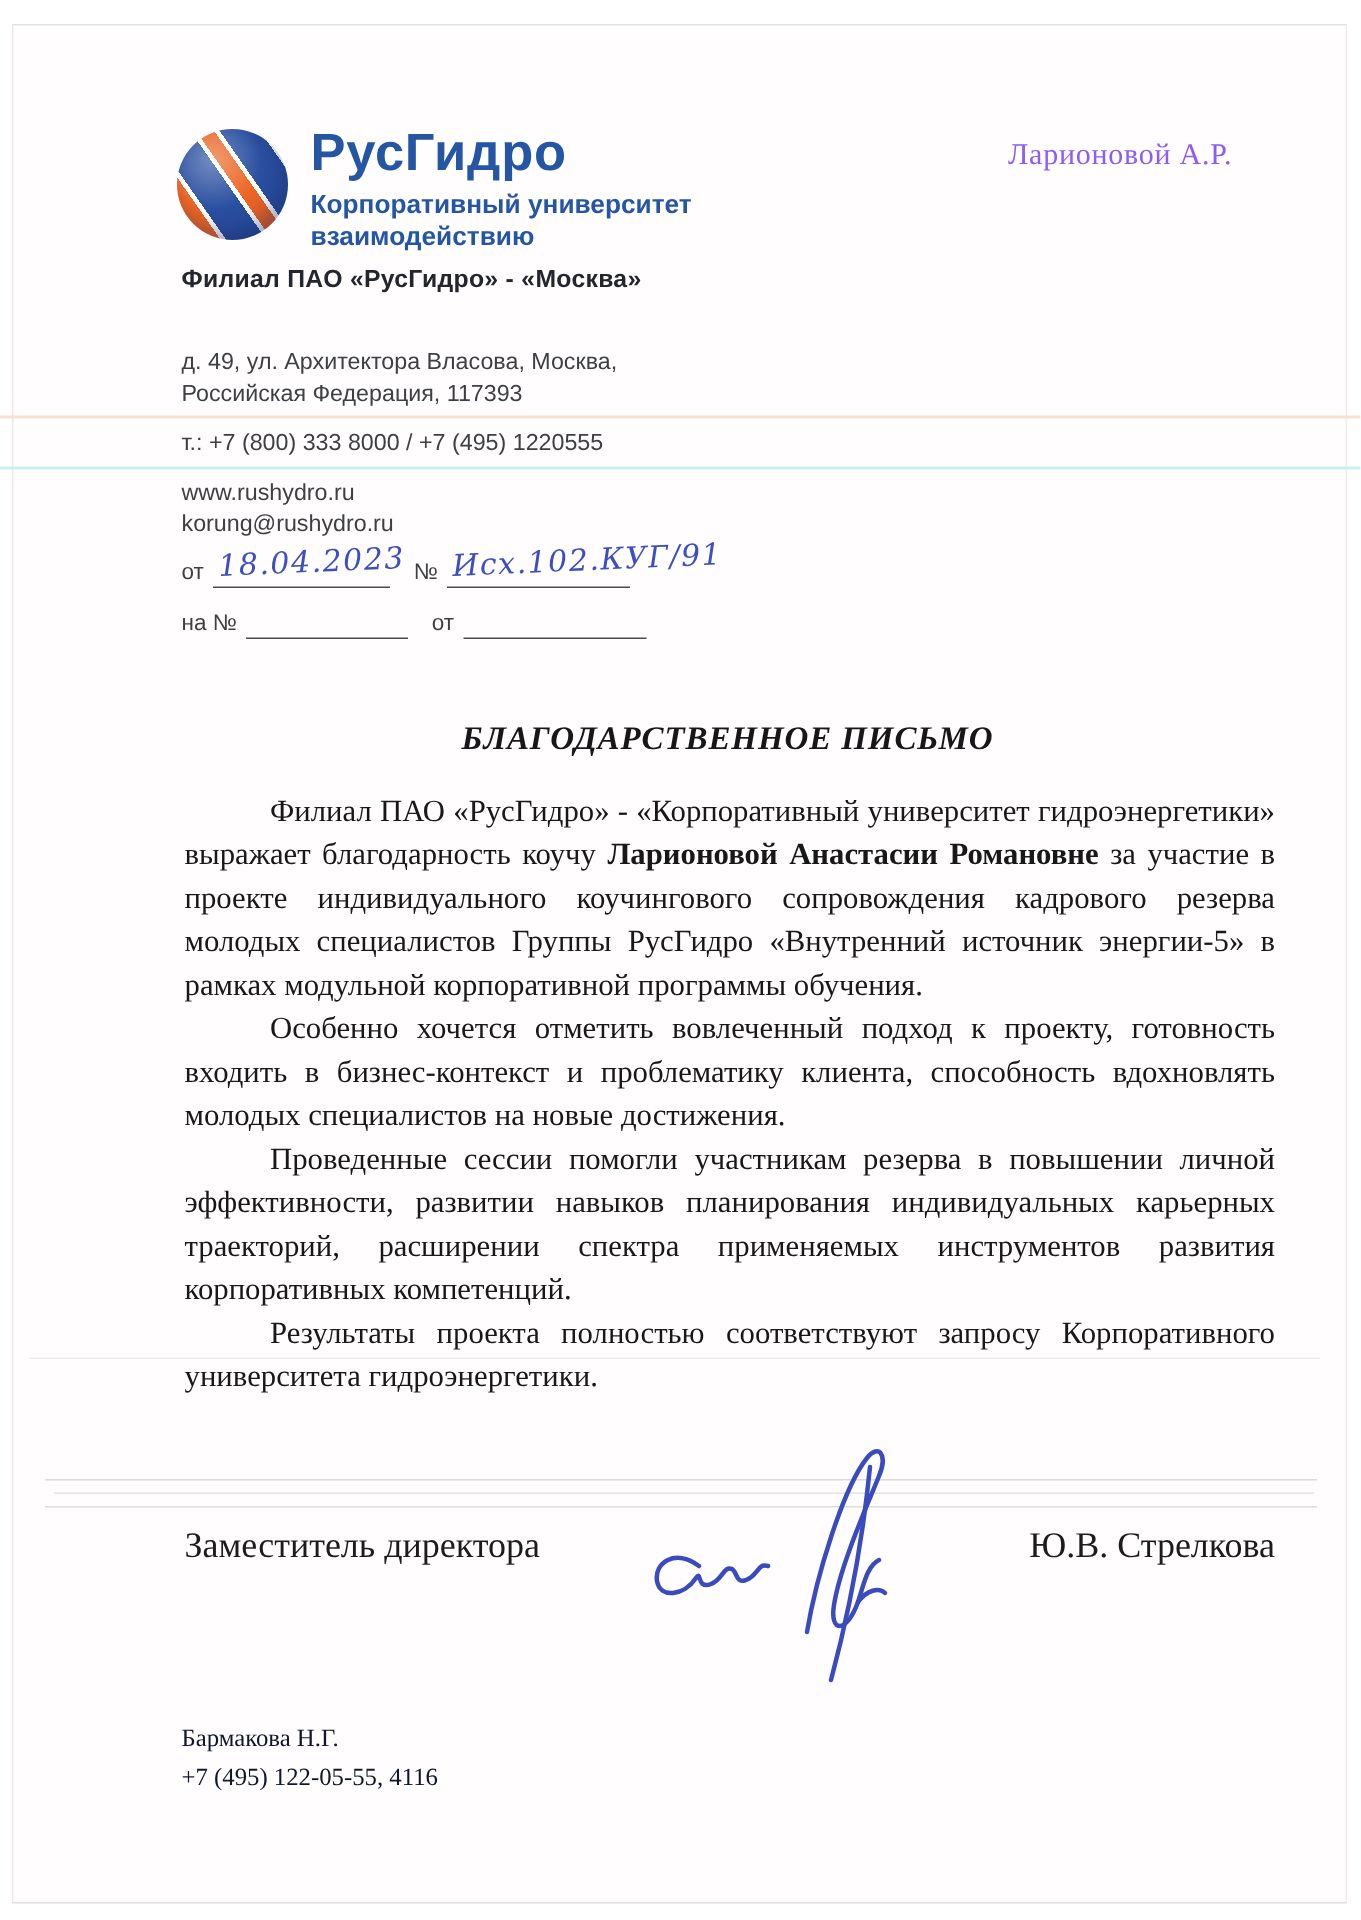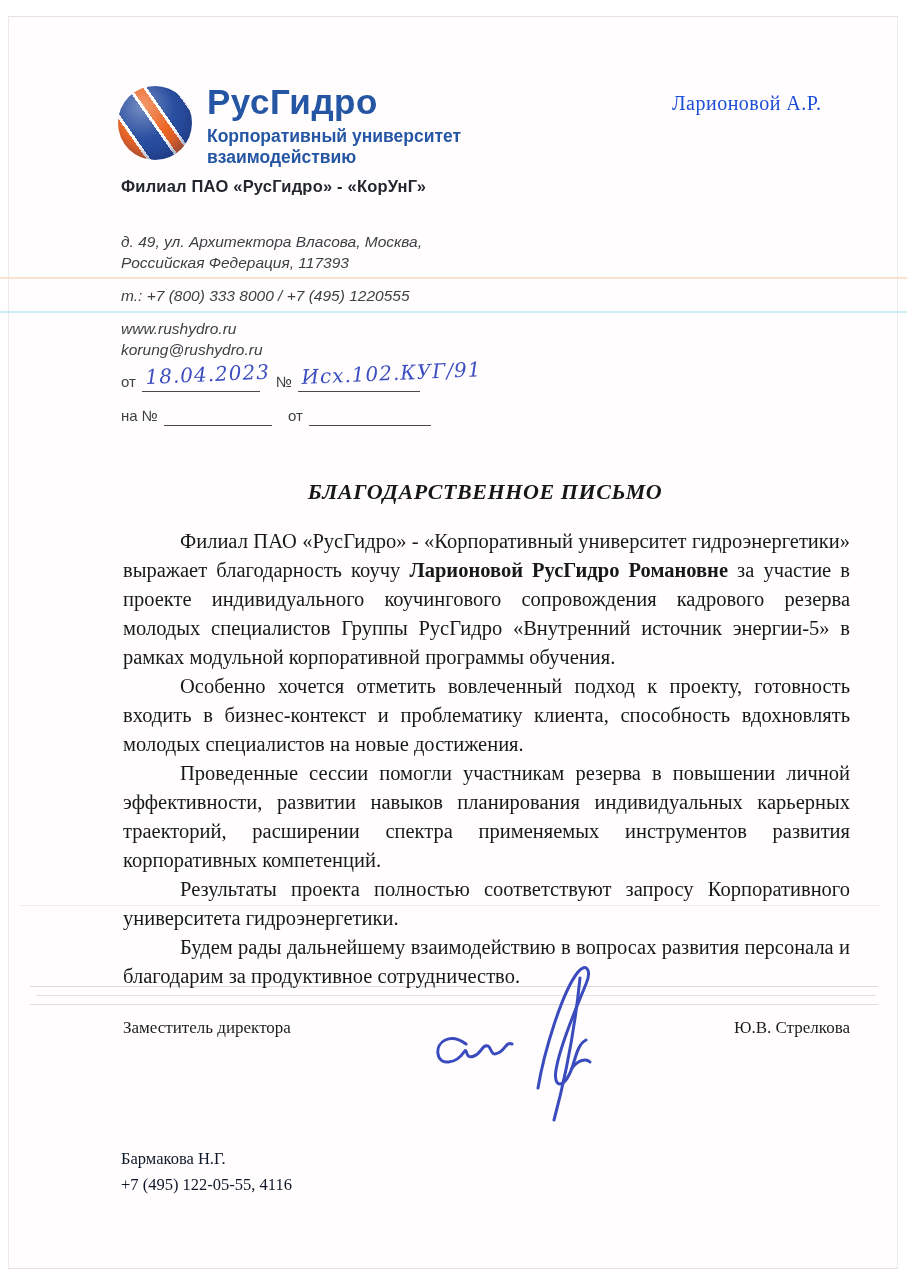--- a/index.html
+++ b/index.html
@@ -37,34 +37,34 @@
         #2a4fa0 0px, #2a4fa0 11px,
         #ffffff 11px, #ffffff 14px,
         #ec6524 14px, #ec6524 24px,
         #ffffff 24px, #ffffff 27px,
         #2a4fa0 27px, #2a4fa0 38px);
     box-shadow: inset -4px -6px 10px rgba(20,30,90,.25);
   }
   .logo-text { font-family:"Liberation Sans", sans-serif; color:#2456a4; }
   .logo-brand { font-size:35px; font-weight:bold; letter-spacing:.5px; line-height:1; }
   .logo-sub { font-size:17.5px; font-weight:bold; line-height:21px; margin-top:7px; }
-  .addressee { position:absolute; left:672px; top:92px; font-size:20px; color:#1d4ed8; letter-spacing:.5px; }
+  .addressee { position:absolute; left:672px; top:92px; font-size:20px; color:#8b5cf6; letter-spacing:.5px; }
   .branch {
     position:absolute; left:121px; top:177px;
     font-family:"Liberation Sans", sans-serif; font-weight:bold;
     font-size:16.5px; color:#23262e; letter-spacing:.2px;
   }
 
   
   .contacts {
     position:absolute; left:121px; top:231px;
     font-family:"Liberation Sans", sans-serif;
     font-size:15.5px; color:#3e3f43; line-height:21px;
   }
-  .contacts .group { margin-bottom:12px;font-style:italic; }
+  .contacts .group { margin-bottom:12px; }
 
   
   .ref-row {
     position:absolute; left:121px;
     font-family:"Liberation Sans", sans-serif;
     font-size:15px; color:#3e3f43;
     display:flex; align-items:flex-end;
   }
   .ref1 { top:370px; }
   .ref2 { top:404px; }
@@ -96,21 +96,21 @@
     position:absolute; left:123px; top:527px; width:727px;
     font-size:20.5px; line-height:29px; text-align:justify; color:#181818;
   }
   .body-text p { margin:0; text-indent:57px; }
   .body-text b { font-weight:bold; }
 
   
   .sig-row {
     position:absolute; left:123px; top:1018px; width:727px;
     display:flex; justify-content:space-between;
-    font-size:17px; color:#1c1c1f;
+    font-size:24px; color:#1c1c1f;
   }
   .sig-svg { position:absolute; left:420px; top:948px; pointer-events:none; }
 
   
   .footer {
     position:absolute; left:121px; top:1146px;
     font-size:16.5px; line-height:26px; color:#0f172a;
   }
 </style>
 </head>
@@ -131,21 +131,21 @@
     <div class="logo-brand">РусГидро</div>
     <div class="logo-sub">
       <div>Корпоративный университет</div>
       <div>взаимодействию</div>
     </div>
   </div>
 </div>
 
 <div class="addressee">Ларионовой А.Р.</div>
 
-<div class="branch">Филиал ПАО «РусГидро» - «КорУнГ»</div>
+<div class="branch">Филиал ПАО «РусГидро» - «Москва»</div>
 
 <div class="contacts">
   <div class="group">
     <div>д. 49, ул. Архитектора Власова, Москва,</div>
     <div>Российская Федерация, 117393</div>
   </div>
   <div class="group">
     <div>т.: +7 (800) 333 8000 / +7 (495) 1220555</div>
   </div>
   <div class="group">
@@ -168,25 +168,24 @@
 <div class="ref-row ref2">
   <span class="ref-label">на №</span>
   <span class="uline u-blank1"></span>
   <span class="num-label">от</span>
   <span class="uline u-blank2"></span>
 </div>
 
 <div class="title">БЛАГОДАРСТВЕННОЕ ПИСЬМО</div>
 
 <div class="body-text">
-  <p><span>Филиал ПАО «РусГидро» - «Корпоративный университет гидроэнергетики» выражает благодарность коучу </span><b>Ларионовой РусГидро Романовне</b><span> за участие в проекте индивидуального коучингового сопровождения кадрового резерва молодых специалистов Группы РусГидро «Внутренний источник энергии-5» в рамках модульной корпоративной программы обучения.</span></p>
+  <p><span>Филиал ПАО «РусГидро» - «Корпоративный университет гидроэнергетики» выражает благодарность коучу </span><b>Ларионовой Анастасии Романовне</b><span> за участие в проекте индивидуального коучингового сопровождения кадрового резерва молодых специалистов Группы РусГидро «Внутренний источник энергии-5» в рамках модульной корпоративной программы обучения.</span></p>
   <p>Особенно хочется отметить вовлеченный подход к проекту, готовность входить в бизнес-контекст и проблематику клиента, способность вдохновлять молодых специалистов на новые достижения.</p>
   <p>Проведенные сессии помогли участникам резерва в повышении личной эффективности, развитии навыков планирования индивидуальных карьерных траекторий, расширении спектра применяемых инструментов развития корпоративных компетенций.</p>
   <p>Результаты проекта полностью соответствуют запросу Корпоративного университета гидроэнергетики.</p>
-  <p>Будем рады дальнейшему взаимодействию в вопросах развития персонала и благодарим за продуктивное сотрудничество.</p>
 </div>
 
 <svg class="sig-svg" width="210" height="175" viewBox="0 0 210 175">
   <g fill="none" stroke="#3a4bbd" stroke-width="3" stroke-linecap="round">
     <path d="M46,96 C30,84 16,94 18,106 C20,118 36,116 44,104 C48,98 44,112 54,108 C62,105 62,96 68,98 C72,100 70,110 80,104 C86,100 86,94 92,96"></path>
     <path d="M118,140 C124,104 142,44 158,24 C166,14 172,22 166,36 C158,56 140,96 136,122 C133,140 144,142 152,120 C156,108 158,96 166,92"></path>
     <path d="M160,30 C156,70 148,120 134,172"></path>
     <path d="M152,120 C158,112 166,110 170,114"></path>
   </g>
 </svg>

